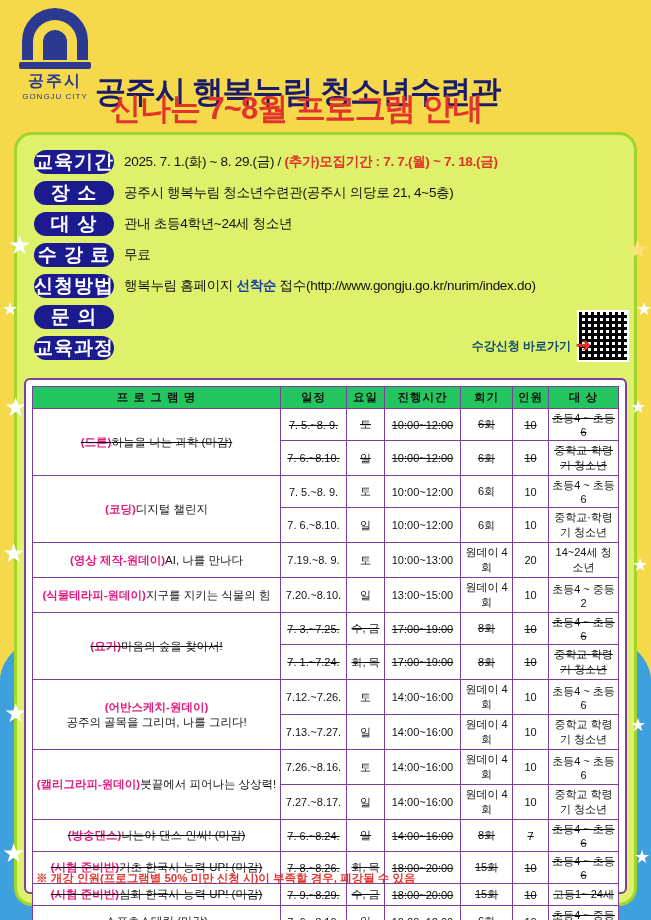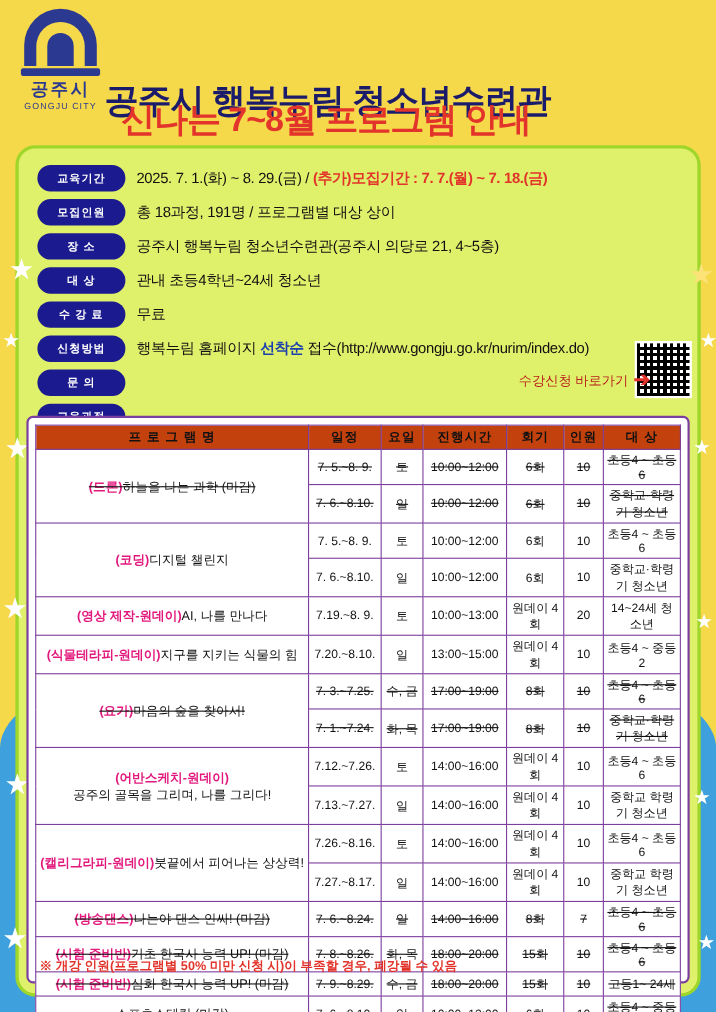--- a/index.html
+++ b/index.html
@@ -61,49 +61,49 @@
   }
   .title2 {
     position:absolute; left:110px; top:88px; right:20px;
     font-size:31px; font-weight:bold; color:#e2342b; letter-spacing:-1px;
   }
   
   .info-list { position:absolute; left:34px; right:30px; top:150px; }
   .info-row { display:flex; align-items:center; margin-bottom:7px; min-height:24px;}
   .pill {
     flex:0 0 auto; width:80px; height:24px; border-radius:12px;
-    background:#1b1b8f; color:#fff; font-size:10px; font-weight:bold;
+    background:#1b1b8f; color:#fff; font-size:19px; font-weight:bold;
     display:flex; align-items:center; justify-content:center; letter-spacing:1px;
   }
   .info-val { font-size:13.5px; color:#111; margin-left:10px; letter-spacing:-0.3px; }
   .info-val .red { color:#e2342b; font-weight:bold; }
   .info-val .blue { color:#1b3fae; font-weight:bold; }
   .qr {
     position:absolute; right:22px; top:310px; width:52px; height:52px;
     background:
       repeating-linear-gradient(90deg,#000 0 3px,#fff 3px 6px),
       repeating-linear-gradient(0deg,#000 0 3px,#fff 3px 6px);
     background-blend-mode: multiply;
     border:2px solid #fff;
   }
   .qr-label {
     position:absolute; right:80px; top:338px;
-    font-size:12px; font-weight:normal; color:#b91c1c;
+    font-size:12px; font-weight:bold; color:#0c4a6e;
   }
   .qr-arrow { position:absolute; right:60px; top:334px; font-size:18px; color:#e2342b; font-weight:bold;}
   
   table.prog {
     position:absolute; left:32px; top:386px; width:587px;
     border-collapse:collapse; font-size:11px; background:#fff;
   }
   table.prog th, table.prog td {
     border:1px solid #7c3f9e; padding:2px 3px; text-align:center; color:#111;
     height:22px;
   }
-  table.prog th { font-weight:bold; font-size:11.5px; letter-spacing:1px; background:#c2410c;}
+  table.prog th { font-weight:bold; font-size:11.5px; letter-spacing:1px; background:#22c55e;}
   td.name { text-align:left; padding-left:8px; font-size:11.5px; }
   td.name .pgm { color:#e2187c; font-weight:bold; }
   .strike { text-decoration: line-through; }
   .footnote {
     position:absolute; left:36px; bottom:34px; font-size:11.5px; color:#e2342b; font-weight:bold;margin-top:42px;
   }
 </style>
 </head>
 <body>
 
@@ -132,24 +132,20 @@
     <div class="logo-txt2">GONGJU CITY</div>
   </div>
   <div class="title1">공주시 행복누림 청소년수련관</div>
   <div class="title2">신나는 7~8월 프로그램 안내</div>
 </div>
 
 <div class="info-list">
   <div class="info-row">
     <div class="pill">교육기간</div>
     <div class="info-val"><span>2025. 7. 1.(화) ~ 8. 29.(금) / </span><span class="red">(추가)모집기간 : 7. 7.(월) ~ 7. 18.(금)</span></div>
-  </div>
-  <div class="info-row">
-    <div class="pill">모집인원</div>
-    <div class="info-val">총 18과정, 191명 / 프로그램별 대상 상이</div>
   </div>
   <div class="info-row">
     <div class="pill">장    소</div>
     <div class="info-val">공주시 행복누림 청소년수련관(공주시 의당로 21, 4~5층)</div>
   </div>
   <div class="info-row">
     <div class="pill">대    상</div>
     <div class="info-val">관내 초등4학년~24세 청소년</div>
   </div>
   <div class="info-row">

